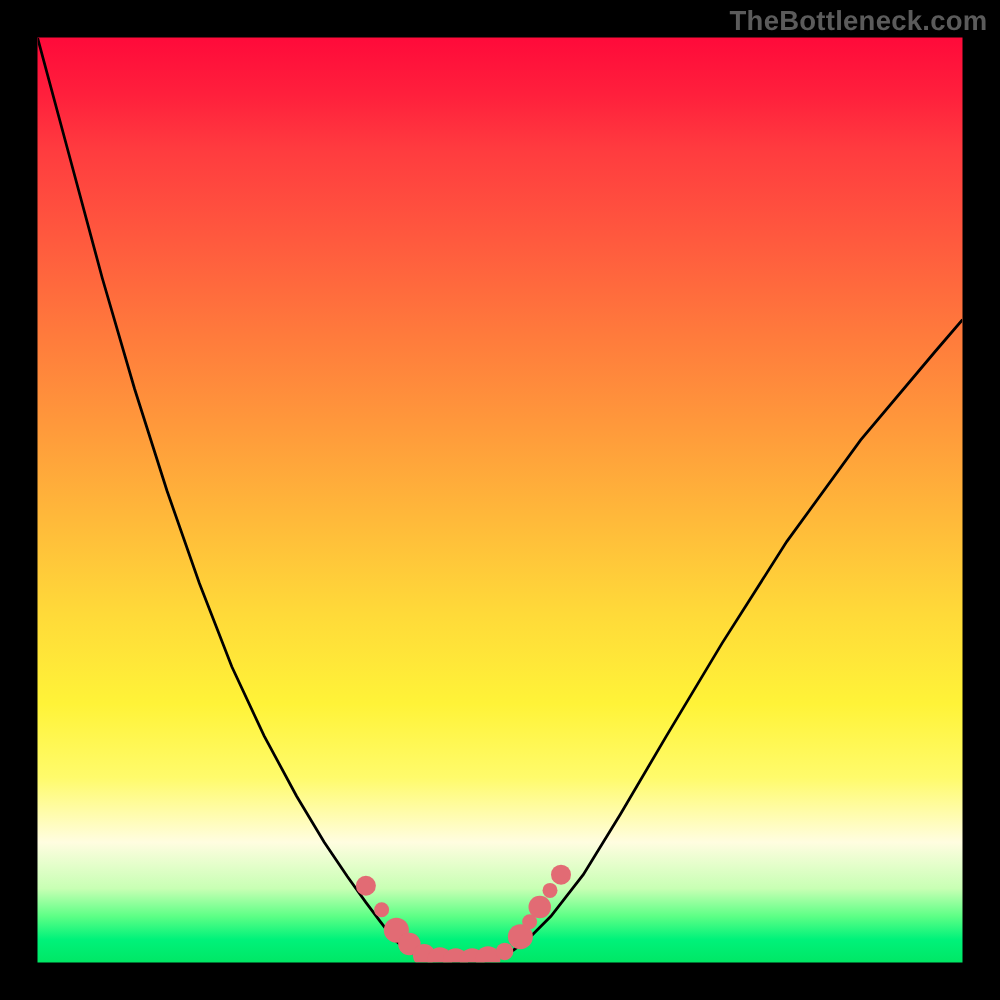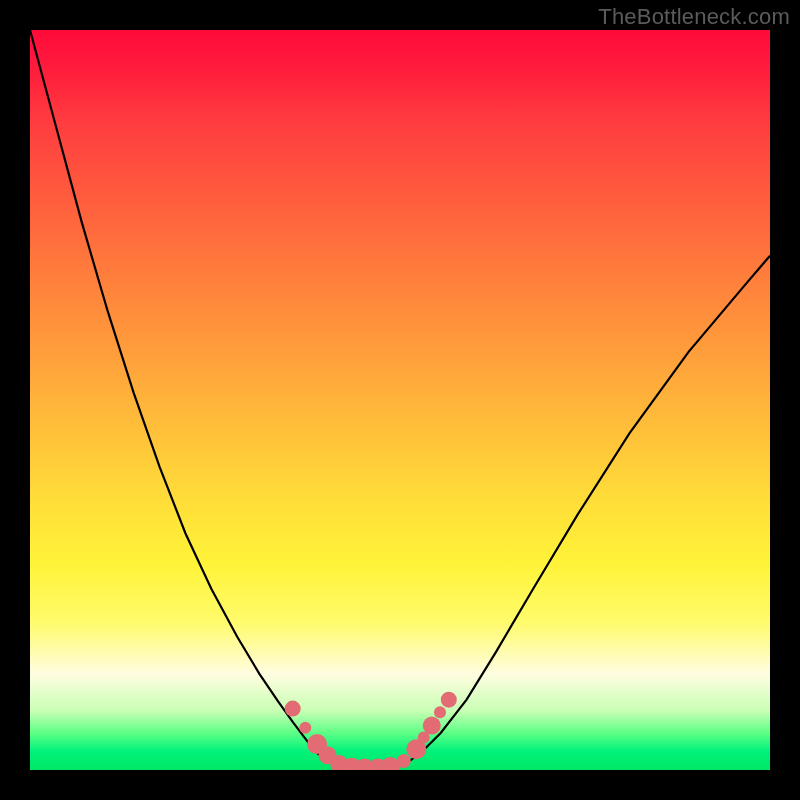--- a/index.html
+++ b/index.html
@@ -16,21 +16,21 @@
     width: 800px;
     height: 800px;
     background: #000;
   }
   .watermark {
     position: absolute;
     top: 4px;
     right: 10px;
     color: #5b5b5b;
     font-size: 22px;
-    font-weight: 400;
+    font-weight: 700;
     letter-spacing: 0.2px;
     z-index: 5;
   }
   .plot-area {
     position: absolute;
     left: 30px;
     top: 30px;
     width: 740px;
     height: 740px;
     

